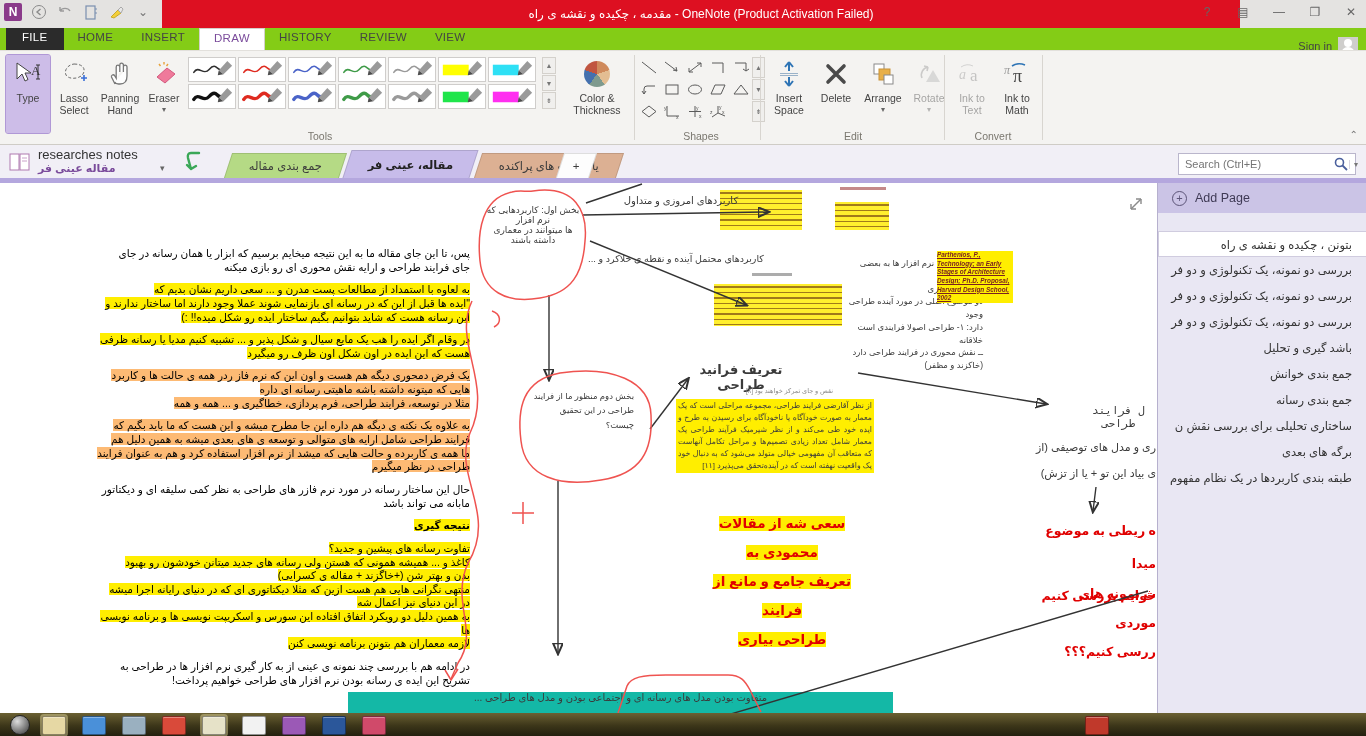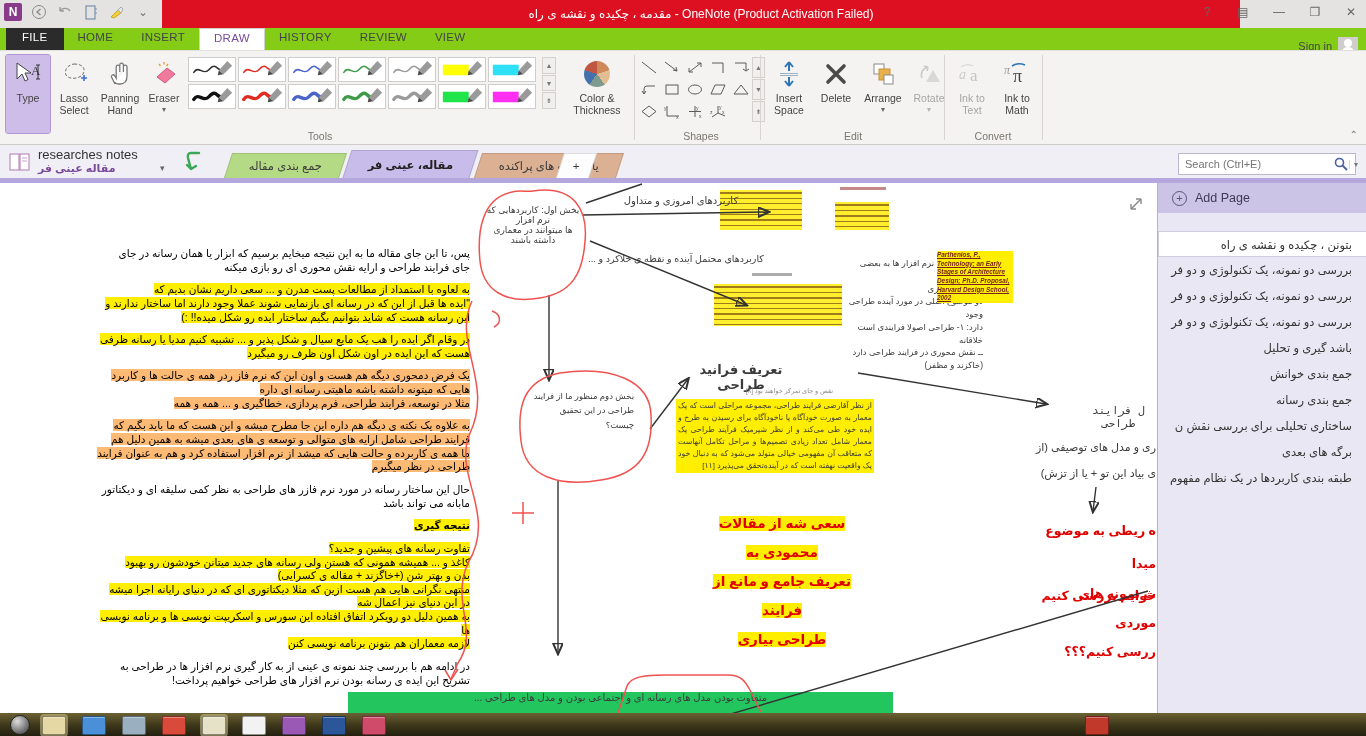--- a/index.html
+++ b/index.html
@@ -89,21 +89,21 @@
   .searchbox .sb-caret { font-size:8px; color:#777; padding:0 4px; border-left:1px solid #d8d5e2; }
 
   
   .main { position:relative; height:530px; display:flex; }
   .canvas { position:relative; width:1157px; height:530px; background:#fff; overflow:hidden; }
   .ink { position:absolute; left:0; top:0; pointer-events:none; z-index:6; }
   .ink path { stroke:#333; stroke-width:1.4; fill:none; }
   .ink path.red { stroke:#ef5350; stroke-width:1.5; }
   .ctext { position:absolute; direction:rtl; color:#3a3a3a; z-index:3; }
   .hl-y { background:#ffee00; }
-  .hl-c { background:#22c55e; }
+  .hl-c { background:#14b8a6; }
   .left-col { position:absolute; left:10px; top:64px; width:460px; z-index:2; }
   .lp { margin-bottom:9px; text-align:right; direction:rtl; font-size:10.5px; line-height:1.3; }
   .lptext { white-space:pre-line; }
   .lptext[data-hl="yellow"] { background:#ffee00; }
   .lptext[data-hl="cyan"] { background:#fdba74; }
   .lptext[data-bold="true"] { font-weight:bold; }
   .microblock { position:absolute; background:#ffef2e; z-index:2;
     background-image:repeating-linear-gradient(180deg, rgba(110,60,15,.65) 0 1.3px, transparent 1.3px 5.4px);
     background-clip:content-box; padding:3px 2px; }
   .micro-dash { position:absolute; height:3px; background:rgba(150,40,40,.55); z-index:2; }

